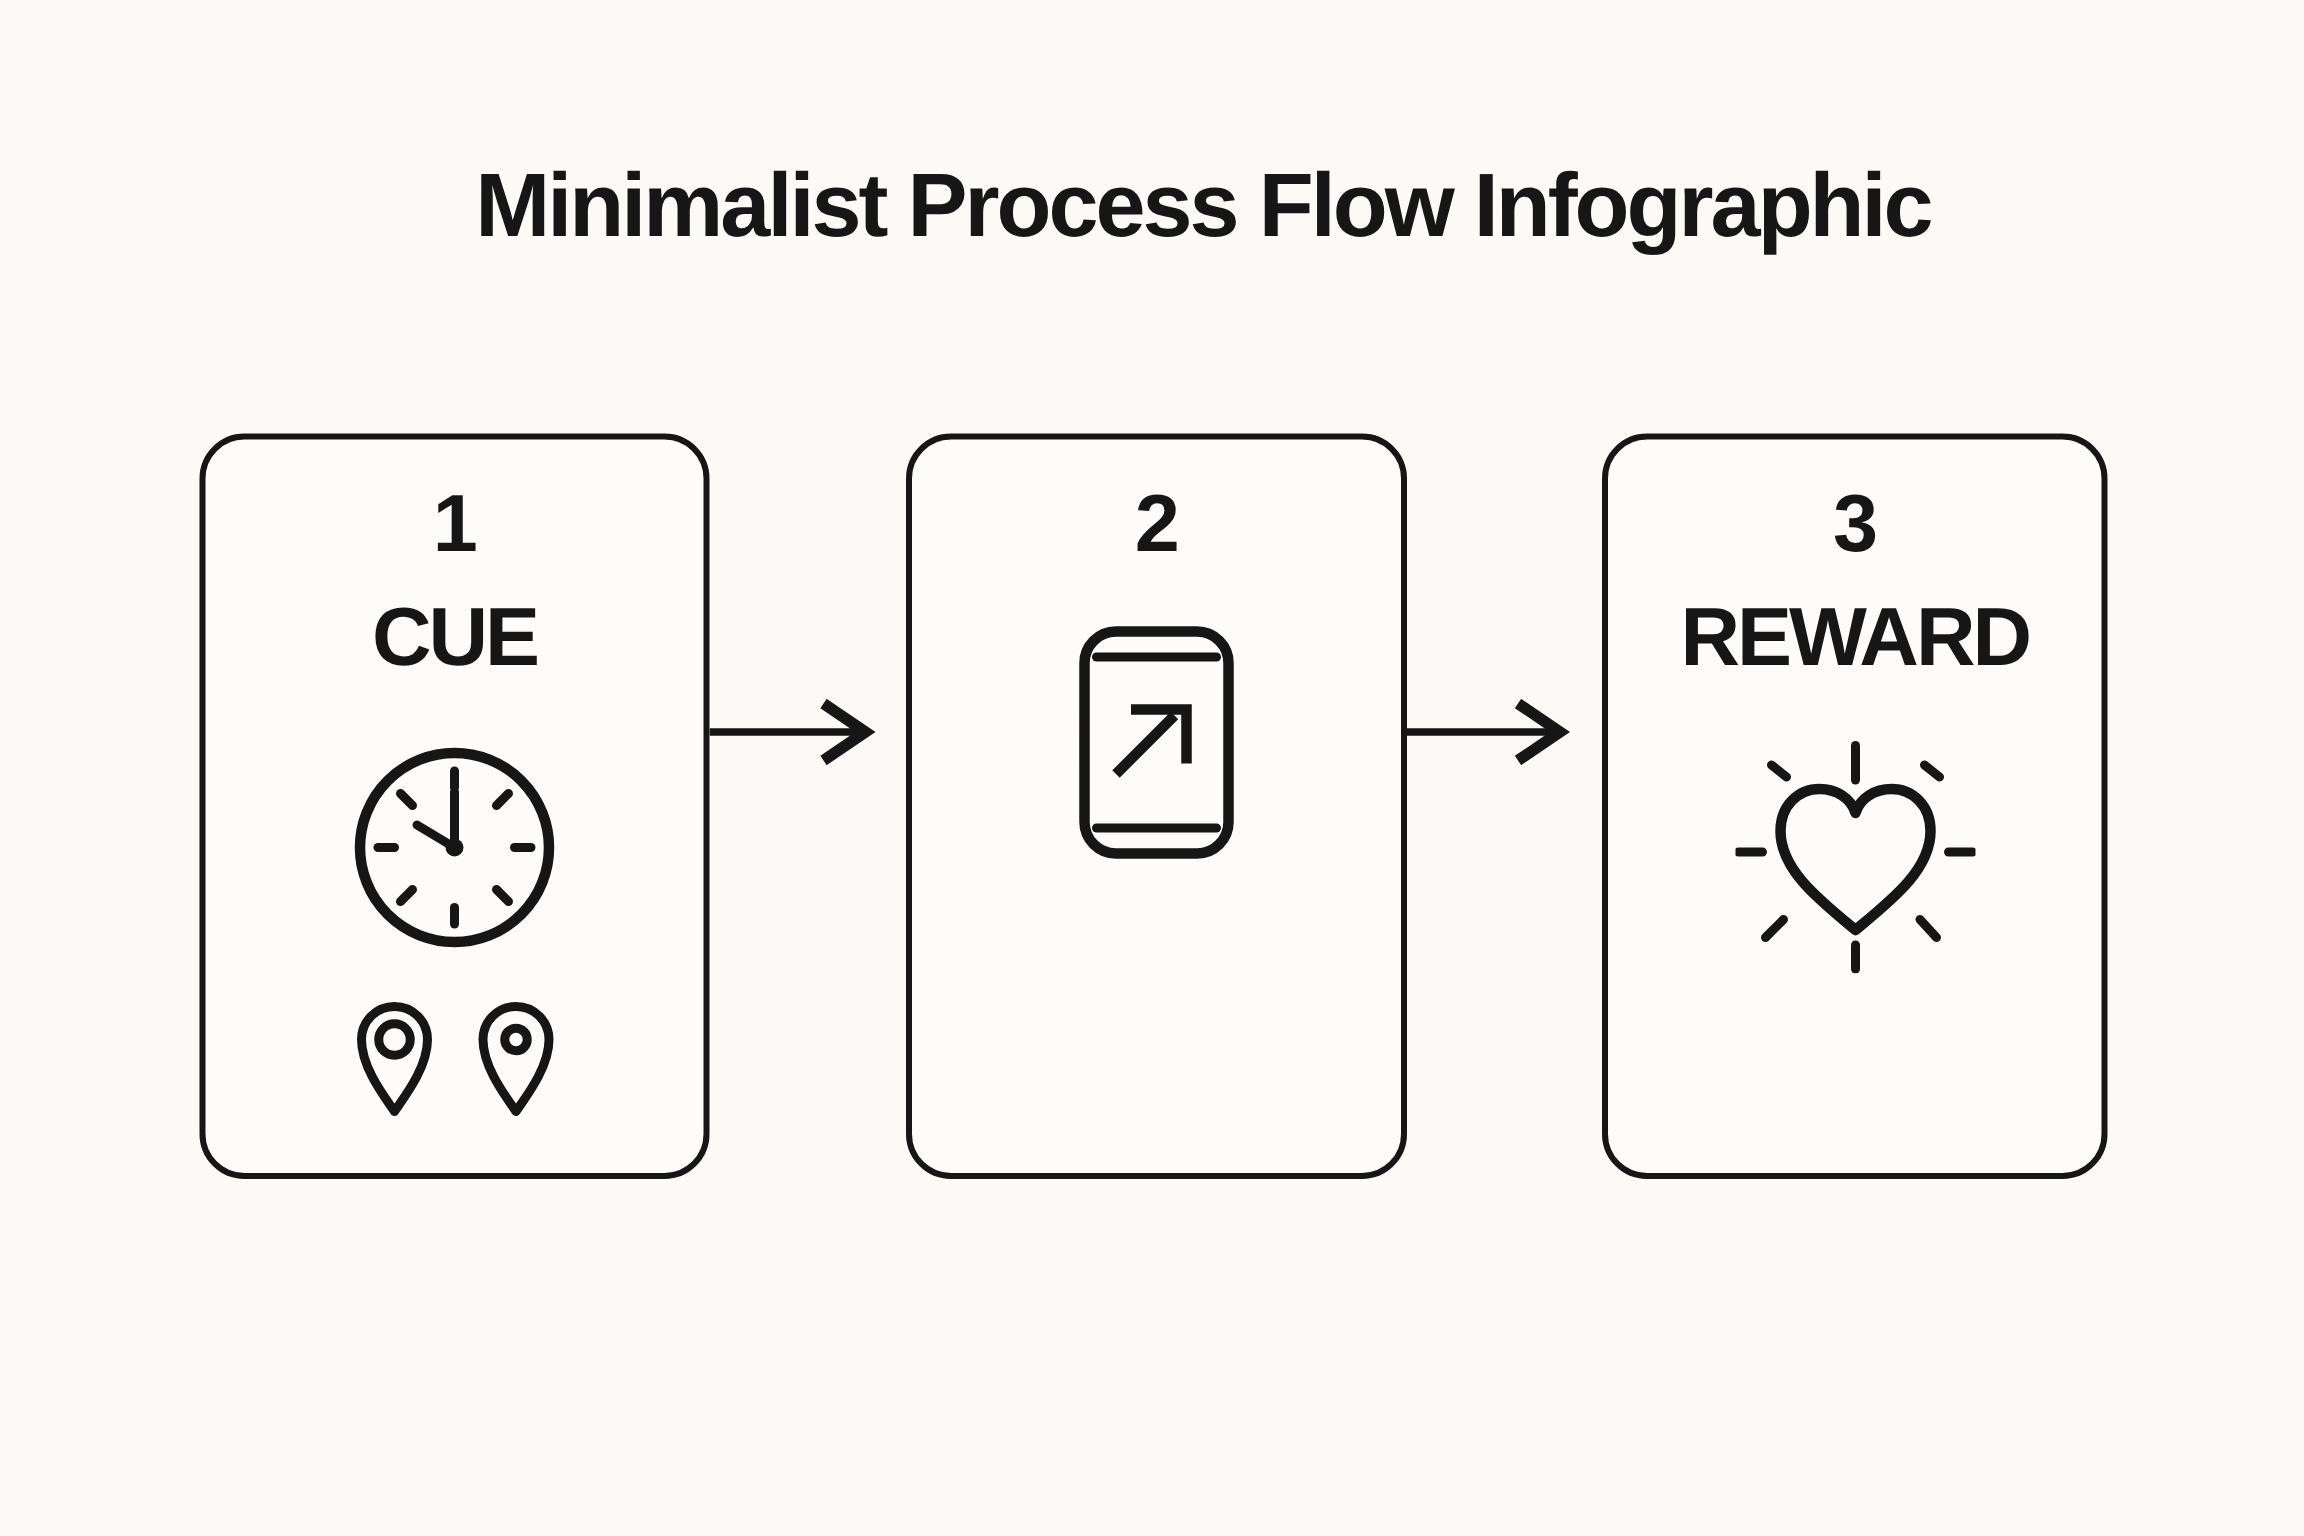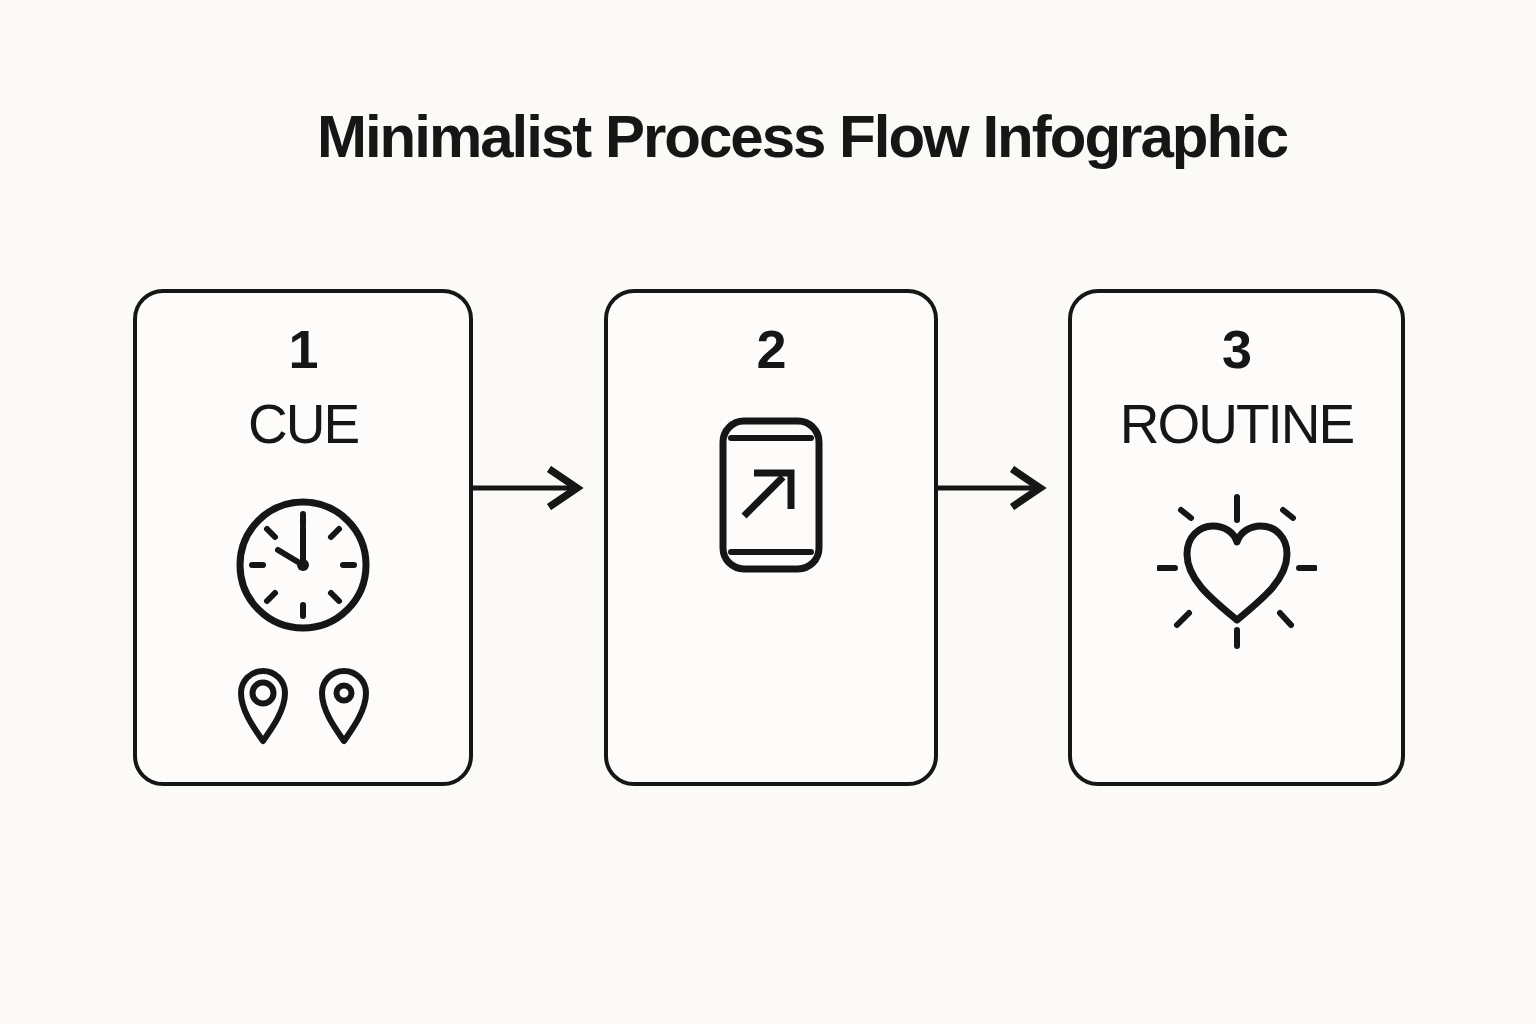--- a/index.html
+++ b/index.html
@@ -40,21 +40,21 @@
   .step-number {
     margin-top: 24px;
     font-size: 54px;
     font-weight: 700;
     line-height: 64px;
     letter-spacing: -1px;
   }
   .step-label {
     margin-top: 10px;
     font-size: 55px;
-    font-weight: 400;
+    font-weight: 700;
     line-height: 66px;
     letter-spacing: -2px;
     white-space: nowrap;
   }
   .icon-zone {
     display: flex;
     flex-direction: column;
     align-items: center;
   }
   .c1 .icon-zone { margin-top: 38px; }
@@ -133,21 +133,21 @@
           <path d="M35 56 H72 V92"></path>
           <line x1="25" y1="99" x2="64" y2="60"></line>
         </g>
       </svg>
     </span>
   </div>
 </div>
 
 <div class="card c3">
   <div class="step-number">3</div>
-  <div class="step-label">ROUTINE</div>
+  <div class="step-label">REWARD</div>
   <div class="icon-zone">
     <span>
       <svg width="160" height="156" viewBox="0 0 160 156" fill="none" stroke="#161616">
         <path d="M80 127 C56 107 30 87 30 61 C30 44 42 33 56 33 C67 33 77 39 80 49 C83 39 93 33 104 33 C118 33 130 44 130 61 C130 87 104 107 80 127 Z" stroke-width="7" stroke-linejoin="round"></path>
         <g stroke-width="6" stroke-linecap="round">
           <line x1="80" y1="4" x2="80" y2="27"></line>
           <line x1="126" y1="17" x2="136" y2="25"></line>
           <line x1="142" y1="75" x2="158" y2="75"></line>
           <line x1="123" y1="120" x2="134" y2="132"></line>
           <line x1="80" y1="137" x2="80" y2="153"></line>

